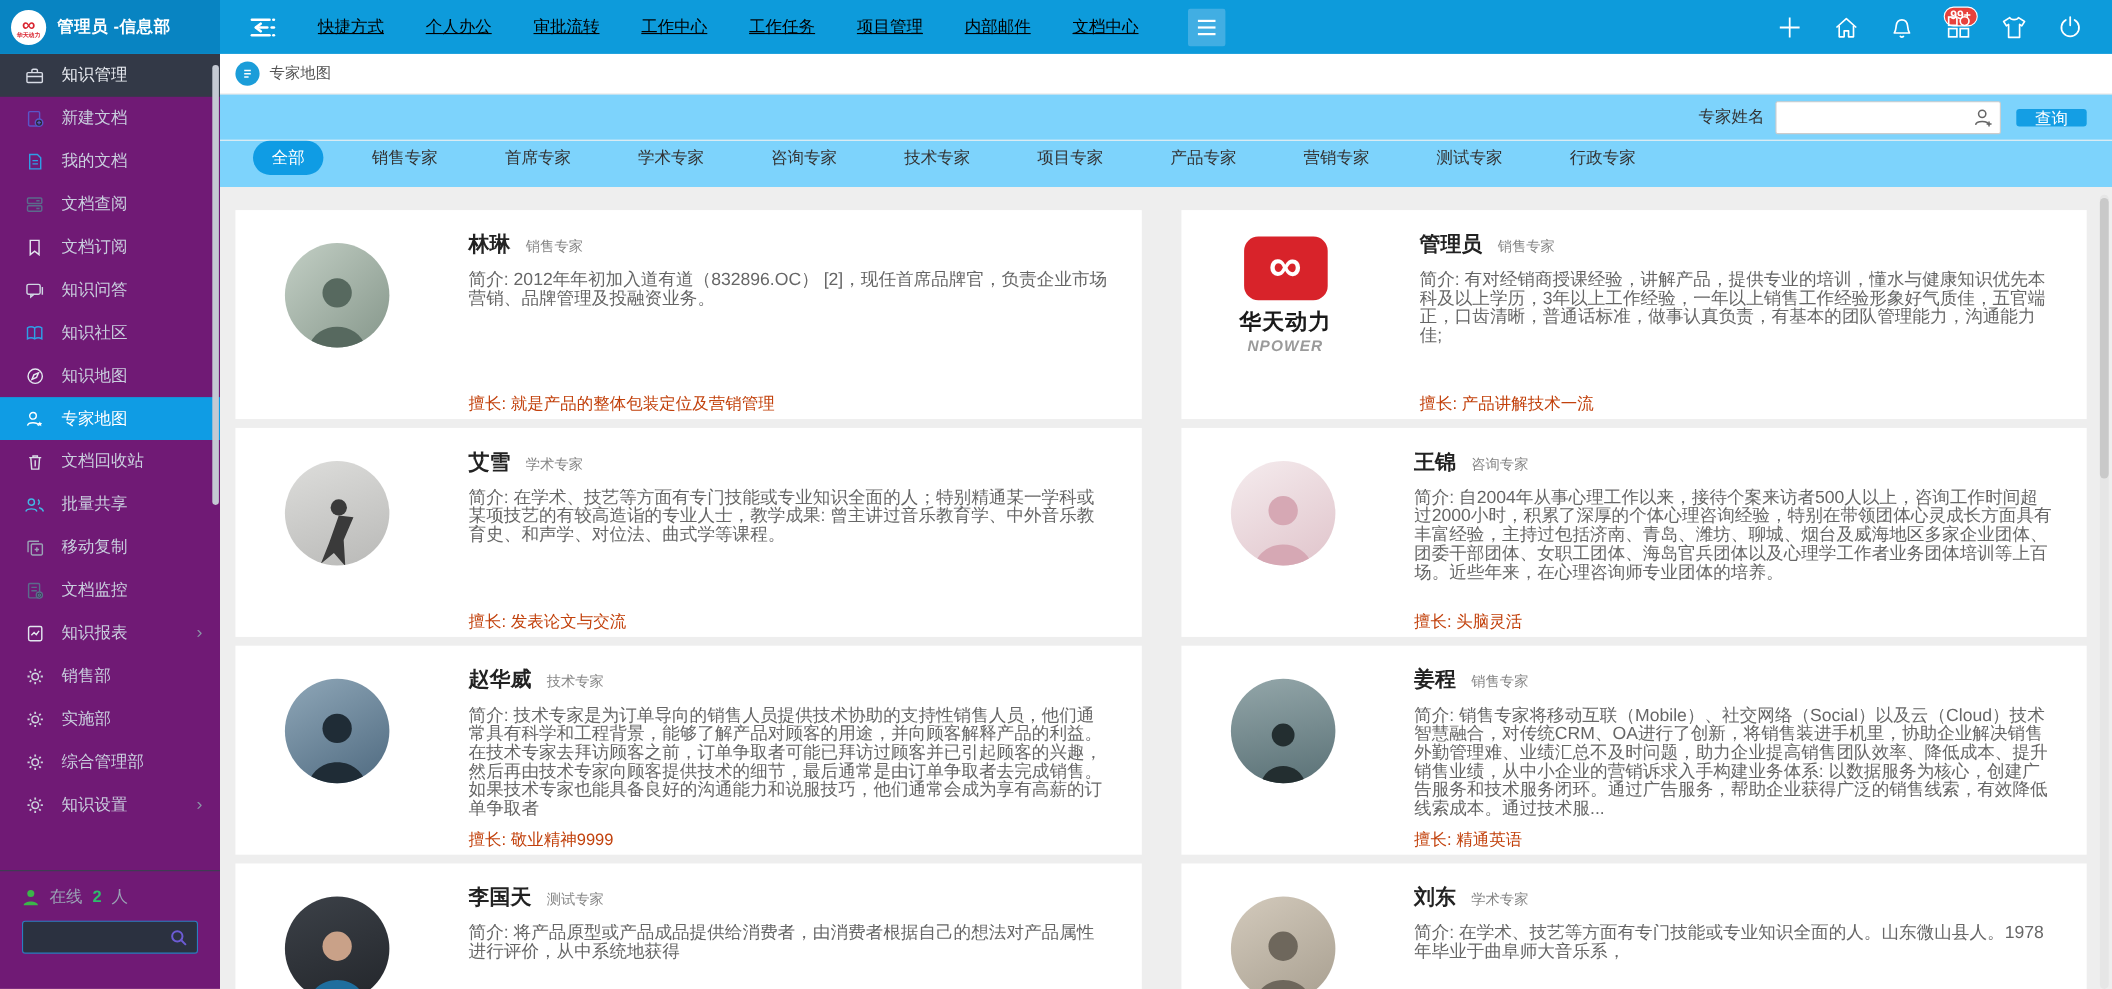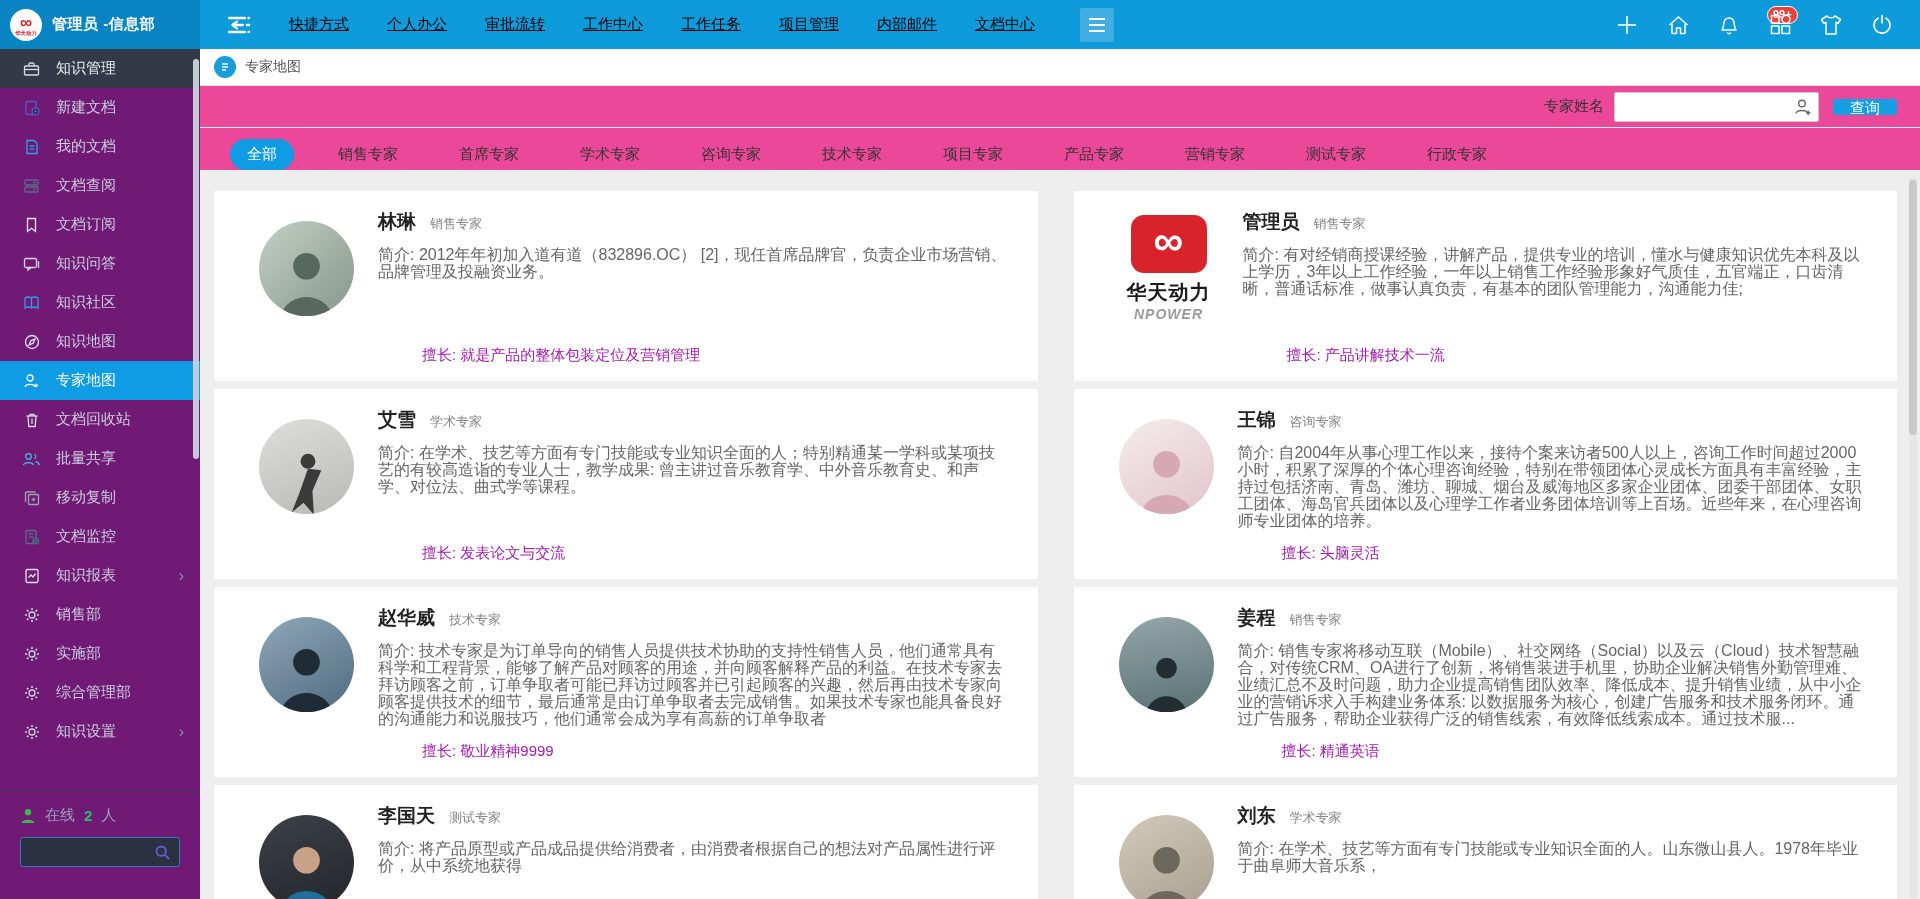--- a/index.html
+++ b/index.html
@@ -36,46 +36,46 @@
   .online-row { display:flex; align-items:center; gap:9px; font-size:15px; color:#9aa3b5; }
   .online-row .cnt { color:#2ebd6b; font-weight:bold; }
   .s-search { margin-top:12px; height:30px; background:#2b3140; border:1px solid #2a7fc0; border-radius:3px; display:flex; align-items:center; padding:0 8px; }
   .s-search input { flex:1; background:transparent; border:none; outline:none; color:#cfd4df; font-size:14px; min-width:0; }
 
   
   .main { position:absolute; left:200px; top:49px; right:0; bottom:0; background:#eeeeee; overflow:hidden; }
   .crumbbar { height:37px; background:#ffffff; border-bottom:1px solid #e3e3e3; display:flex; align-items:center; padding-left:14px; gap:9px; }
   .crumb-ic { width:22px; height:22px; border-radius:50%; background:#1b9dd9; display:flex; align-items:center; justify-content:center; }
   .crumb-title { font-size:14px; color:#555555; }
-  .filter-panel { background:#ec4899; height:84px; }
+  .filter-panel { background:#7dd3fc; height:84px; }
   .search-row { height:42px; display:flex; align-items:center; justify-content:flex-end; padding-right:23px; border-bottom:1px solid #f1f1f1; }
   .search-label { font-size:15px; color:#333333; margin-right:10px; }
   .search-box { position:relative; width:205px; height:30px; }
   .search-box input { width:100%; height:100%; border:1px solid #cccccc; border-radius:2px; padding:0 32px 0 8px; font-size:14px; color:#333; outline:none; }
   .search-box .pic { position:absolute; right:6px; top:5px; color:#666666; cursor:pointer; }
   .query-btn { margin-left:14px; width:64px; height:16px; background:#149ee4; color:#ffffff; border:none; border-radius:3px; font-size:15px; cursor:pointer; }
-  .tabs-row { height:42px; display:flex; align-items:flex-end; padding-left:30px; gap:27px; }
+  .tabs-row { height:42px; display:flex; align-items:flex-start; padding-left:30px; gap:27px; }
   .tab { font-size:15px; color:#333333; padding:6px 17px; cursor:pointer; white-space:nowrap; }
   .tab.active { background:#0f9ce4; color:#ffffff; border-radius:16px; }
 
   
   .cards { margin:21px 23px 0 14px; display:grid; grid-template-columns:1fr 1fr; column-gap:36px; row-gap:8px; }
-  .card { background:#ffffff; height:190px; padding:18px 30px 16px 45px; display:flex; overflow:hidden; }
+  .card { background:#ffffff; height:190px; padding:18px 30px 4px 45px; display:flex; overflow:hidden;gap:48px; }
   .avatar { width:95px; height:95px; border-radius:50%; flex-shrink:0; margin-top:12px; position:relative; overflow:hidden; }
   .avatar svg { position:absolute; left:0; bottom:-2px; width:100%; height:78%; }
   .logo-avatar { width:100px; flex-shrink:0; margin-top:6px; text-align:center; }
   .logo-mark { width:76px; height:58px; margin:0 auto; background:#d8232a; border-radius:13px; color:#ffffff; font-size:42px; font-weight:bold; line-height:52px; }
   .logo-cn { margin-top:6px; font-size:20px; font-weight:bold; color:#1a1a1a; letter-spacing:1px; white-space:nowrap; }
   .logo-en { font-size:14px; font-weight:bold; font-style:italic; color:#9a9a9a; letter-spacing:1px; }
   .card-info { margin-left:24px; flex:1; display:flex; flex-direction:column; min-width:0; }
   .name-row { display:flex; align-items:baseline; gap:14px; }
   .e-name { font-size:19px; font-weight:bold; color:#222222; }
   .e-cat { font-size:13px; color:#858585; }
   .e-intro { margin-top:11px; font-size:16px; color:#666666; line-height:17px; flex:1 1 auto; min-height:0; overflow:hidden; }
-  .e-skill { margin-top:8px; font-size:15px; color:#a21caf;margin-left:44px; }
+  .e-skill { margin-top:8px; font-size:15px; color:#c2410c; }
 
   
   .m-scroll { position:absolute; top:128px; bottom:0; right:3px; width:8px; background:#e6e6e6; border-radius:4px; }
   .m-thumb { position:absolute; top:3px; left:0; width:8px; height:255px; background:#c9c9c9; border-radius:4px; }
 </style>
 </head>
 <body>
 
 <header class="topbar">
   <div class="brand">

